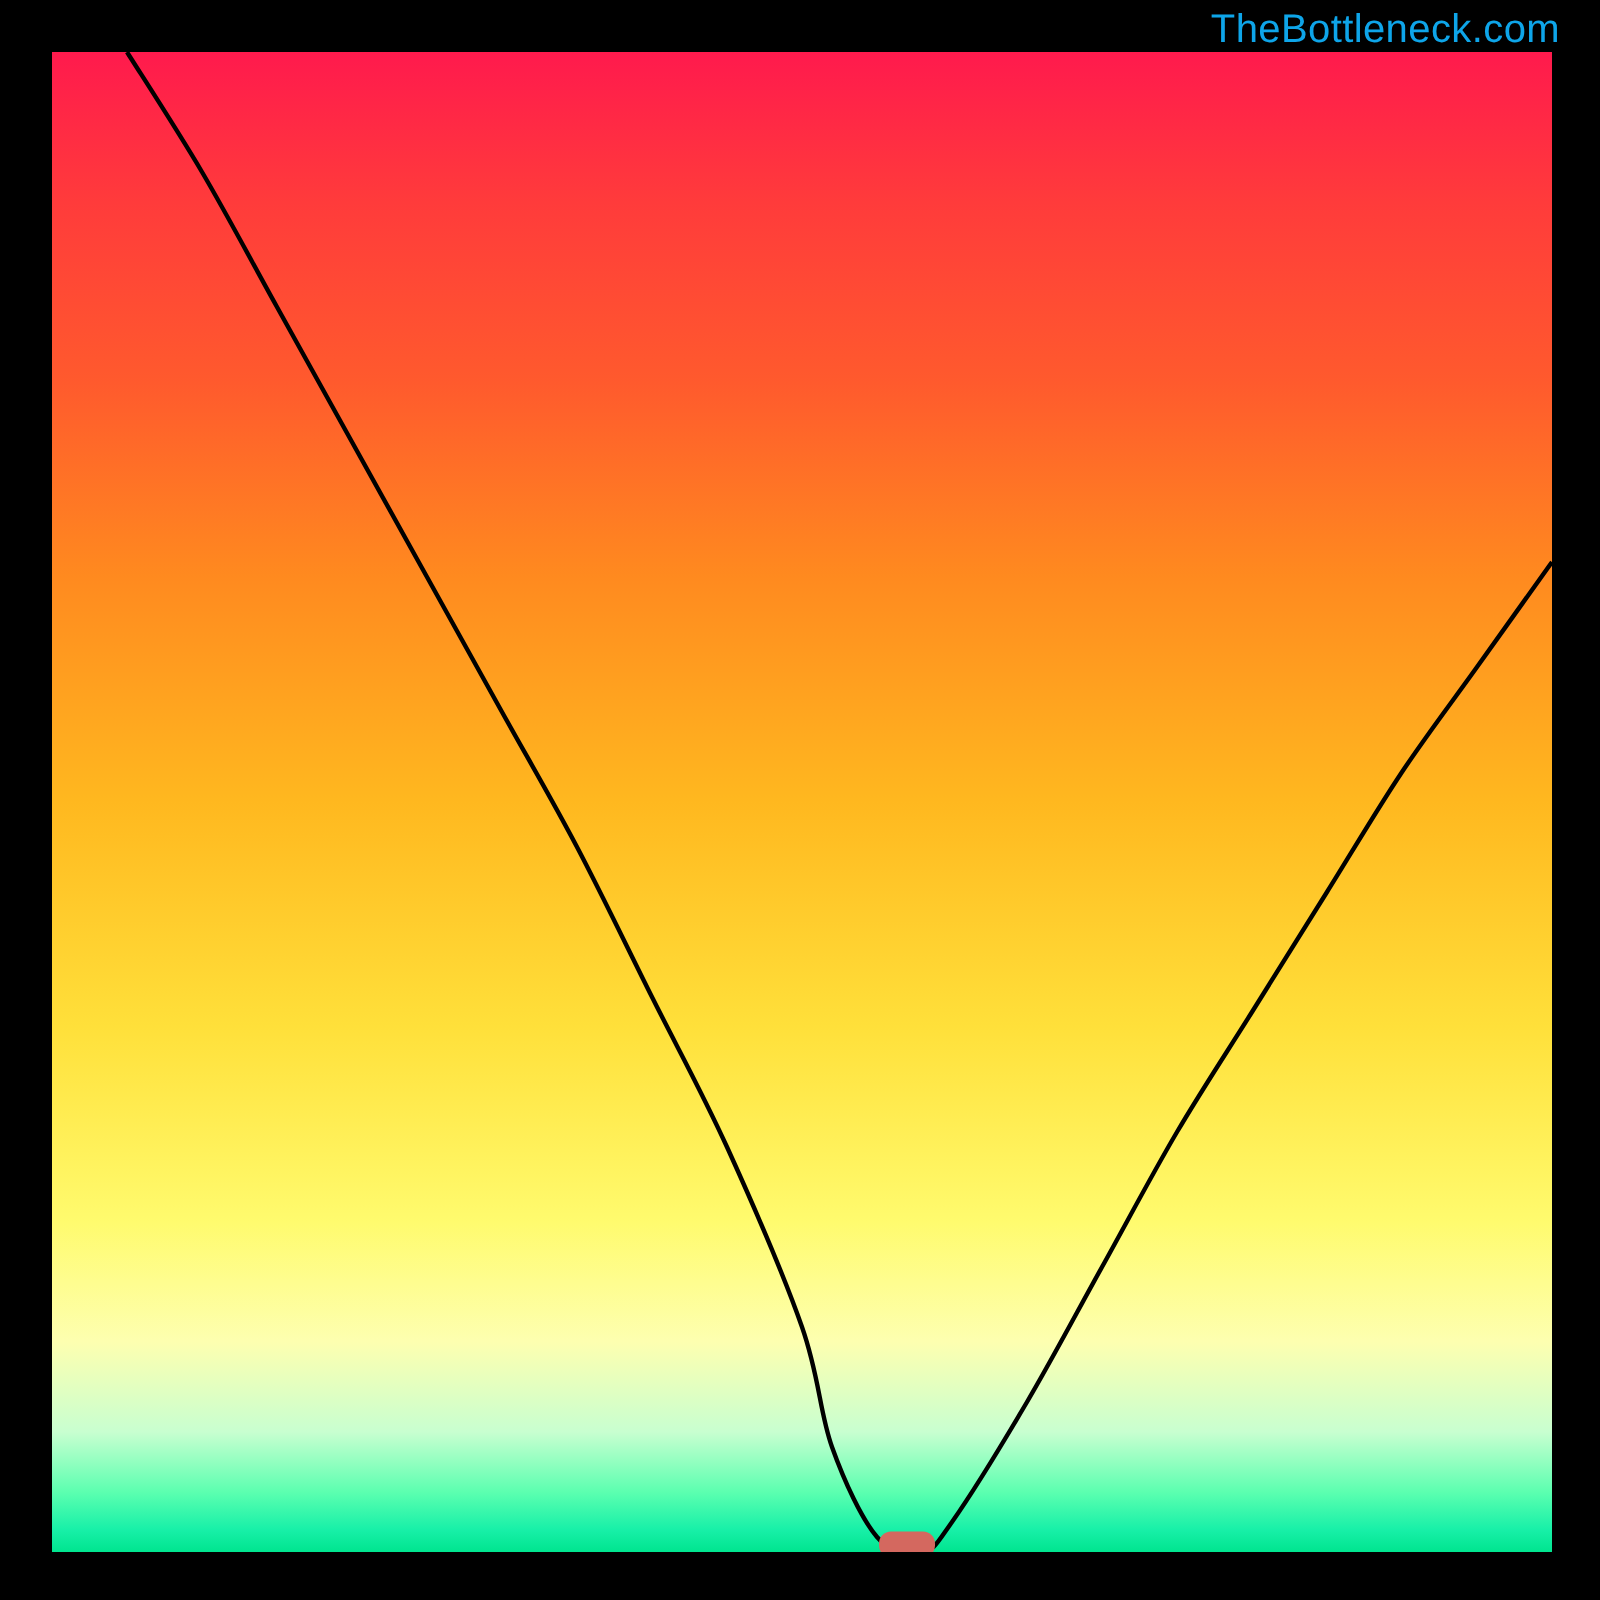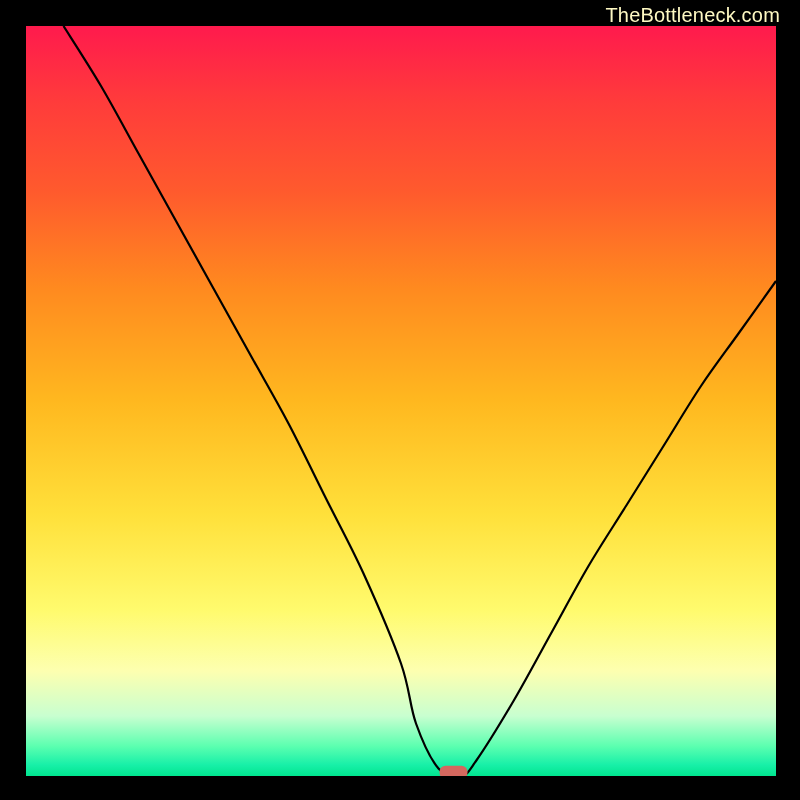--- a/index.html
+++ b/index.html
@@ -35,21 +35,21 @@
       #c8ffd0 92%,
       #5cffb0 96%,
       #18f0a8 98.5%,
       #00e58f 100%
     );
   }
   .watermark {
     position: absolute;
     top: 4px;
     right: 20px;
-    color: #fef9c3;
+    color: #0ea5e9;
     font-size: 20px;
     font-weight: 500;
     letter-spacing: 0.2px;
   }
   .curve-svg {
     position: absolute;
     left: 0;
     top: 0;
     width: 750px;
     height: 750px;

